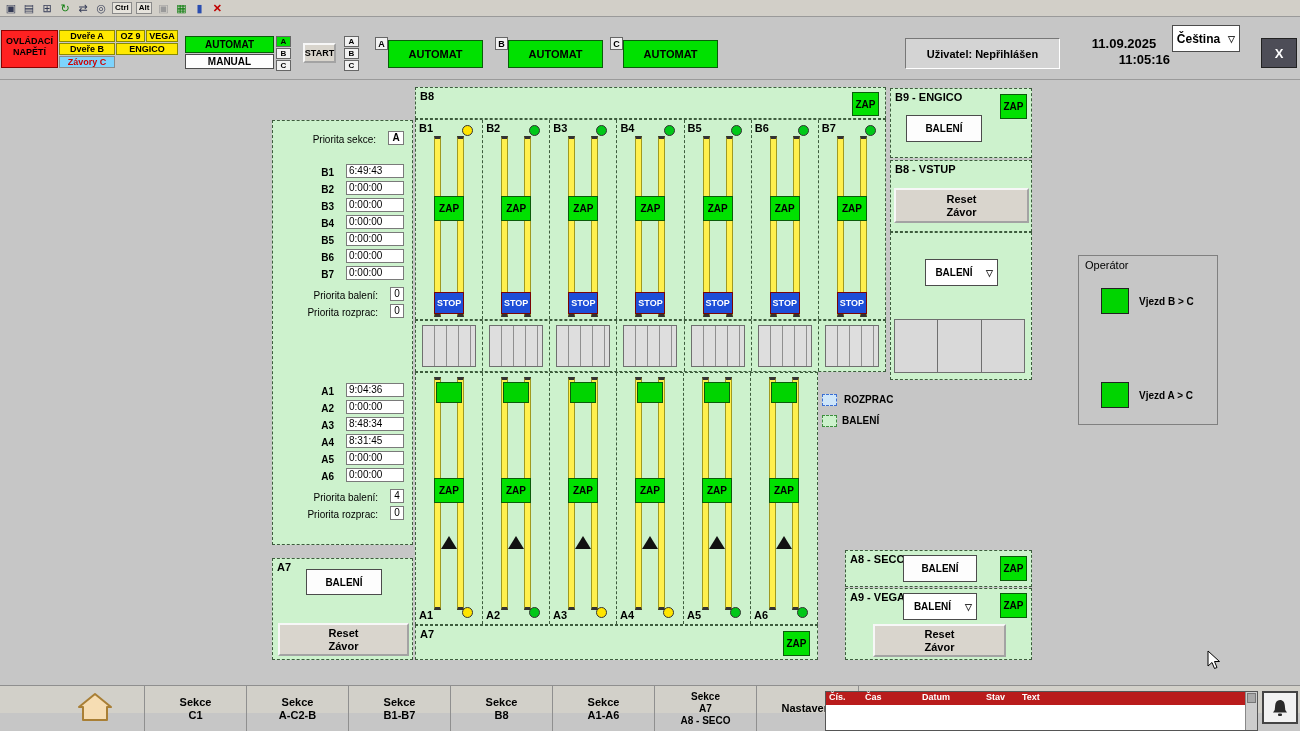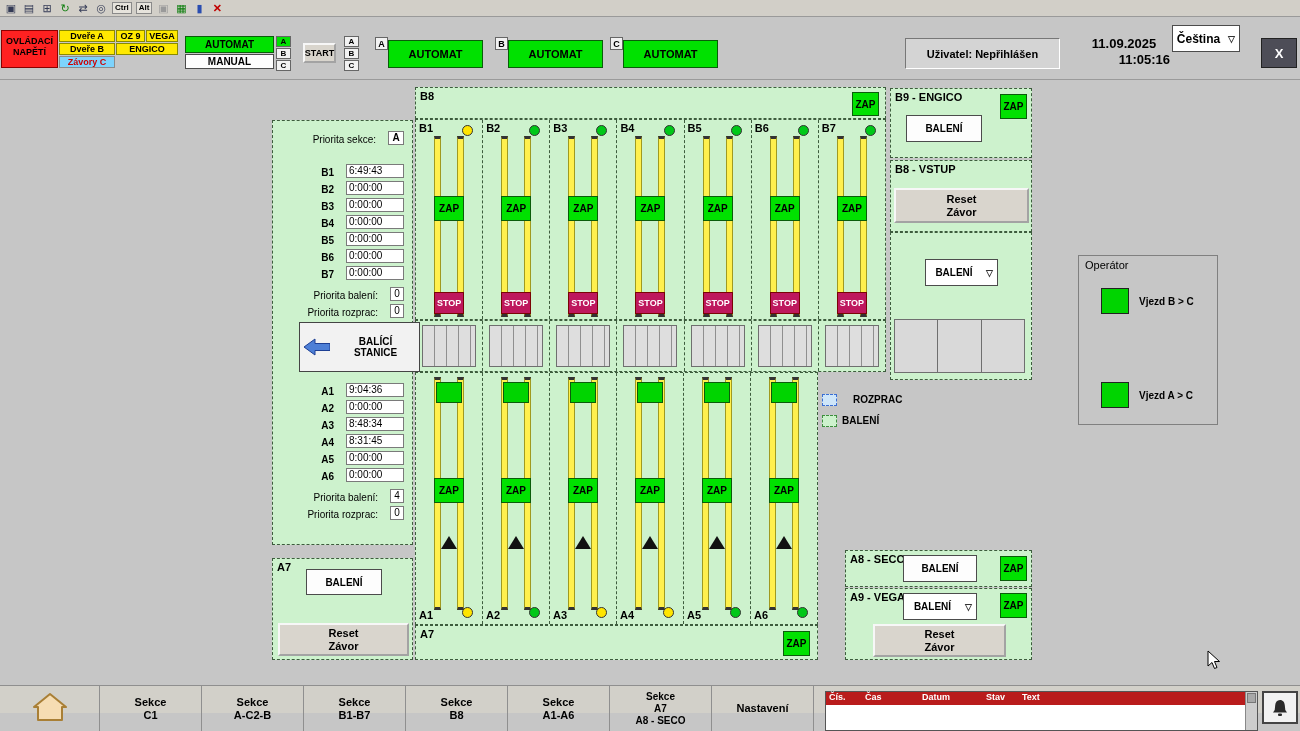--- a/index.html
+++ b/index.html
@@ -11,21 +11,21 @@
 
   .mini-toolbar { position:absolute; left:0; top:0; width:100%; height:17px; background:#d2cfc8; border-bottom:1px solid #9a9a9a; display:flex; align-items:center; gap:4px; padding:0 4px; }
   .tico { width:14px; height:13px; line-height:13px; text-align:center; font-size:11px; display:inline-block; }
   .tkey { font-size:8px; font-weight:bold; border:1px solid #8a8a8a; background:#e6e3dc; padding:0 2px; height:12px; line-height:10px; display:inline-block; }
 
   .header { position:absolute; left:0; top:17px; width:100%; height:63px; background:#c6c6c6; border-bottom:1px solid #9a9a9a; }
   .cell-y { background:#ffe900; border:1px solid #8a8a00; font-size:9px; font-weight:bold; text-align:center; line-height:11px; }
   .cell-sm { background:#f2f2f2; border:1px solid #666; font-size:8px; font-weight:bold; text-align:center; line-height:10px; }
 
   .btn-on { background:#00e100; border:1px solid #0a5c0a; font-weight:bold; color:#000; display:flex; align-items:center; justify-content:center; font-family:inherit; cursor:default; }
-  .btn-stop { background:#be185d; border:1px solid #7a0404; color:#fff; font-weight:bold; font-size:9px; display:flex; align-items:center; justify-content:center; font-family:inherit; }
+  .btn-stop { background:#1d4ed8; border:1px solid #7a0404; color:#fff; font-weight:bold; font-size:9px; display:flex; align-items:center; justify-content:center; font-family:inherit; }
   .btn-white { background:#fdfdfd; border:1px solid #4c4c4c; font-weight:bold; font-size:10px; display:flex; align-items:center; justify-content:center; font-family:inherit; }
   .btn-gray { background:#d9d5cd; border:2px outset #f7f7f7; font-weight:bold; font-size:11px; display:flex; align-items:center; justify-content:center; text-align:center; line-height:1.15; font-family:inherit; }
 
   .panel { position:absolute; background:#cdf2cd; border:1px dashed #3d5c3d; }
   .ptitle { position:absolute; left:4px; top:2px; font-size:11px; font-weight:bold; }
 
   .lane { position:relative; flex:1; border-right:1px dashed #3d5c3d; }
   .lane:last-child { border-right:none; }
   .lane-label { position:absolute; left:3px; top:2px; font-size:11px; font-weight:bold; }
   .dot { position:absolute; width:11px; height:11px; border-radius:50%; border:1px solid #333; }
@@ -37,21 +37,21 @@
   .lrow { display:flex; justify-content:flex-end; align-items:flex-end; gap:12px; margin:3px 8px 0 0; }
   .llab { font-size:10px; font-weight:bold; }
   .lval { width:58px; }
   .plab { font-size:10px; }
 
   .combo { background:#fff; border:1px solid #4c4c4c; display:flex; align-items:center; font-weight:bold; font-size:10px; }
   .combo .txt { flex:1; text-align:center; }
   .combo .arr { width:15px; text-align:center; font-size:9px; color:#333; }
   .combo .arr::before { content:"▽"; }
 
-  .bottom-bar { position:absolute; left:0; top:685px; width:100%; height:28px; background:#d2d0c9; border-top:1px solid #8f8f8f; }
+  .bottom-bar { position:absolute; left:0; top:685px; width:100%; height:28px; background:#d2d0c9; border-top:1px solid #8f8f8f;padding-left:45px; }
   .navbtn { position:relative; float:left; height:46px; background:transparent; border:none; border-right:1px solid #8f8f8f; font-weight:bold; font-size:11px; line-height:1.2; color:#000; font-family:inherit; text-align:center; }
 
   .sunken { background:#d4d4d4; border-top:1px solid #777; border-left:1px solid #777; border-bottom:1px solid #fff; border-right:1px solid #fff; }
 </style>
 </head>
 <body>
 
 <div class="screen">
 
   <div class="mini-toolbar">
@@ -195,27 +195,20 @@
       <div class="lrow" style="margin-top:7px;">
         <span class="plab">Priorita balení:</span>
         <span class="valbox" style="width:14px;text-align:center;">4</span>
       </div>
       <div class="lrow">
         <span class="plab">Priorita rozprac:</span>
         <span class="valbox" style="width:14px;text-align:center;">0</span>
       </div>
     </div>
 
-    <div class="abs" style="left:299px;top:242px;width:121px;height:50px;background:#f2f2f2;border:1px solid #444;display:flex;align-items:center;z-index:5;">
-      <svg width="26" height="18" viewBox="0 0 26 18" style="margin:0 2px 0 4px;flex:none;">
-        <polygon points="0,9 11,1 11,5.5 26,5.5 26,12.5 11,12.5 11,17" fill="#4d7fd6" stroke="#1d3f94"></polygon>
-      </svg>
-      <div class="pre b" style="font-size:10px;text-align:center;flex:1;">BALÍCÍ
-STANICE</div>
-    </div>
 
     <div class="panel" style="left:272px;top:478px;width:141px;height:102px;">
       <span class="ptitle">A7</span>
       <button class="abs btn-white" style="left:33px;top:10px;width:76px;height:26px;">BALENÍ</button>
       <button class="abs btn-gray pre" style="left:5px;top:64px;width:131px;height:33px;">Reset
 Závor</button>
     </div>
 
     <div class="abs" style="left:415px;top:7px;width:471px;height:573px;">
 
@@ -388,21 +381,21 @@
         <span class="arr"></span>
       </div>
       <div class="abs" style="left:3px;top:86px;width:131px;height:54px;background:#d9d9d9;border:1px solid #6f6f6f;display:flex;">
         <span style="flex:1;border-right:1px solid #6f6f6f;"></span>
         <span style="flex:1;border-right:1px solid #6f6f6f;"></span>
         <span style="flex:1;"></span>
       </div>
     </div>
 
     <div class="abs" style="left:822px;top:312px;">
-      <div style="display:flex;align-items:center;gap:16px;height:15px;">
+      <div style="display:flex;align-items:center;gap:7px;height:15px;">
         <span style="width:15px;height:12px;background:#cfe6f9;border:1px dashed #3b6fd4;"></span>
         <span style="font-size:10px;font-weight:bold;">ROZPRAC</span>
       </div>
       <div style="display:flex;align-items:center;gap:5px;height:15px;margin-top:6px;">
         <span style="width:15px;height:12px;background:#cdf2cd;border:1px dashed #3e8e3e;"></span>
         <span style="font-size:10px;font-weight:bold;">BALENÍ</span>
       </div>
     </div>
 
     <div class="panel" style="left:845px;top:470px;width:187px;height:37px;">

